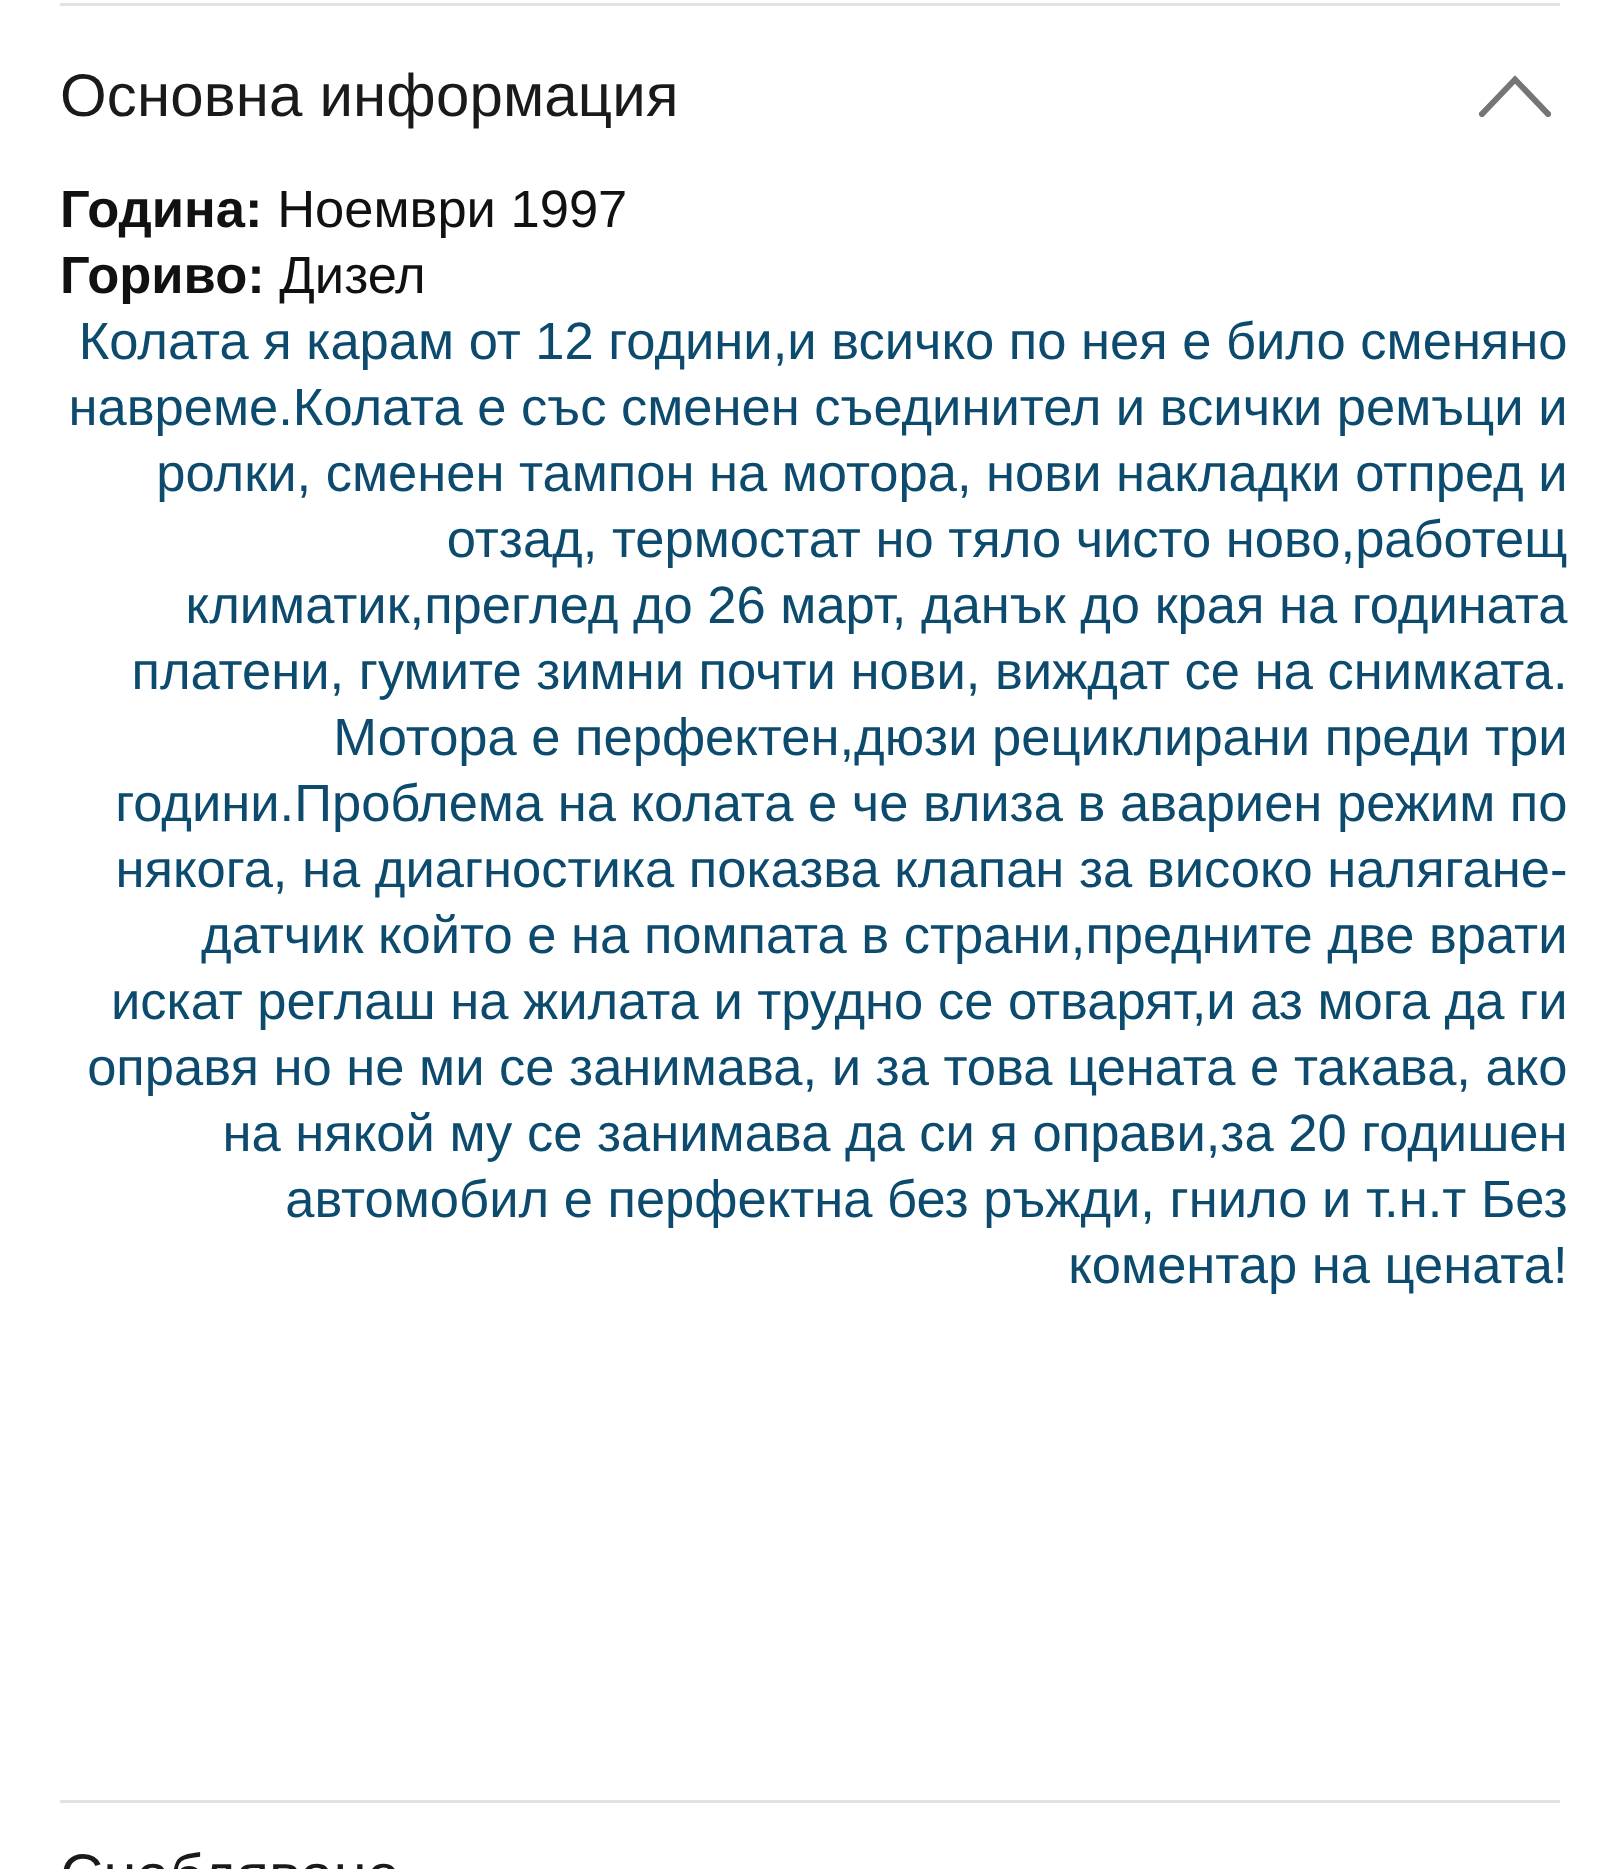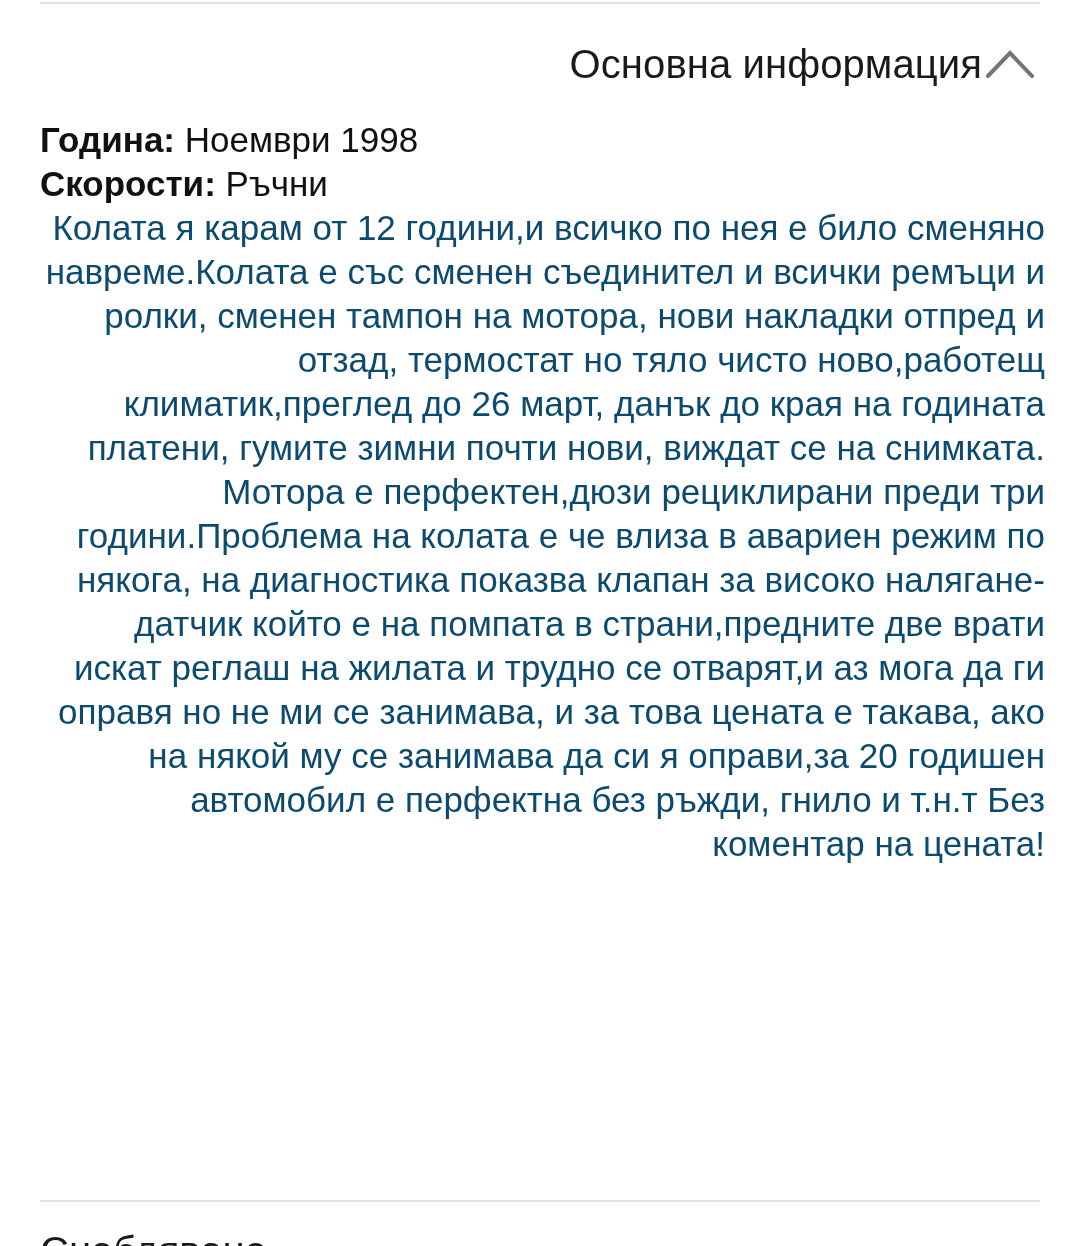--- a/index.html
+++ b/index.html
@@ -37,21 +37,21 @@
 
   
   .section-header {
     position: absolute;
     top: 36px;
     left: 40px;
     width: 1000px;
     height: 56px;
     display: flex;
     align-items: center;
-    justify-content: flex-end;
+    justify-content: space-between;
     cursor: pointer;
   }
   .section-title {
     font-size: 40px;
     font-weight: 400;
     line-height: 1.1;
     color: #1a1a1a;
     letter-spacing: 0.1px;
     white-space: nowrap;
   }
@@ -141,29 +141,29 @@
       </span>
     </div>
   </div>
 
   <div class="content">
 
     <ul class="spec-list">
 
       <li class="spec-row">
         <span class="spec-label">Година:</span>
-        <span class="spec-value">Ноември 1998</span>
+        <span class="spec-value">Ноември 1997</span>
       </li>
 
 
+      <li class="spec-row">
+        <span class="spec-label">Гориво:</span>
+        <span class="spec-value">Дизел</span>
+      </li>
 
-      <li class="spec-row">
-        <span class="spec-label">Скорости:</span>
-        <span class="spec-value">Ръчни</span>
-      </li>
 
 
 
 
 
     </ul>
 
     <p class="description">Колата я карам от 12 години,и всичко по нея е било сменяно навреме.Колата е със сменен съединител и всички ремъци и ролки, сменен тампон на мотора, нови накладки отпред и отзад, термостат но тяло чисто ново,работещ климатик,преглед до 26 март, данък до края на годината платени, гумите зимни почти нови, виждат се на снимката. Мотора е перфектен,дюзи рециклирани преди три години.Проблема на колата е че влиза в авариен режим по някога, на диагностика показва клапан за високо налягане-датчик който е на помпата в страни,предните две врати искат реглаш на жилата и трудно се отварят,и аз мога да ги оправя но не ми се занимава, и за това цената е такава, ако на някой му се занимава да си я оправи,за 20 годишен автомобил е перфектна без ръжди, гнило и т.н.т Без коментар на цената!</p>
 
   </div>

